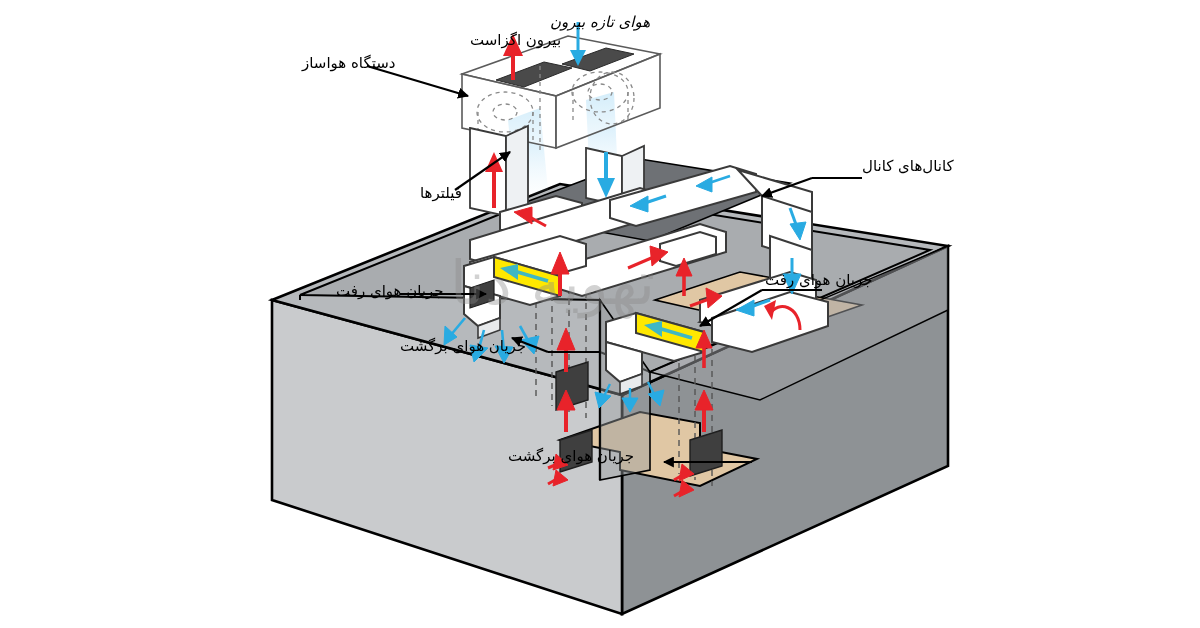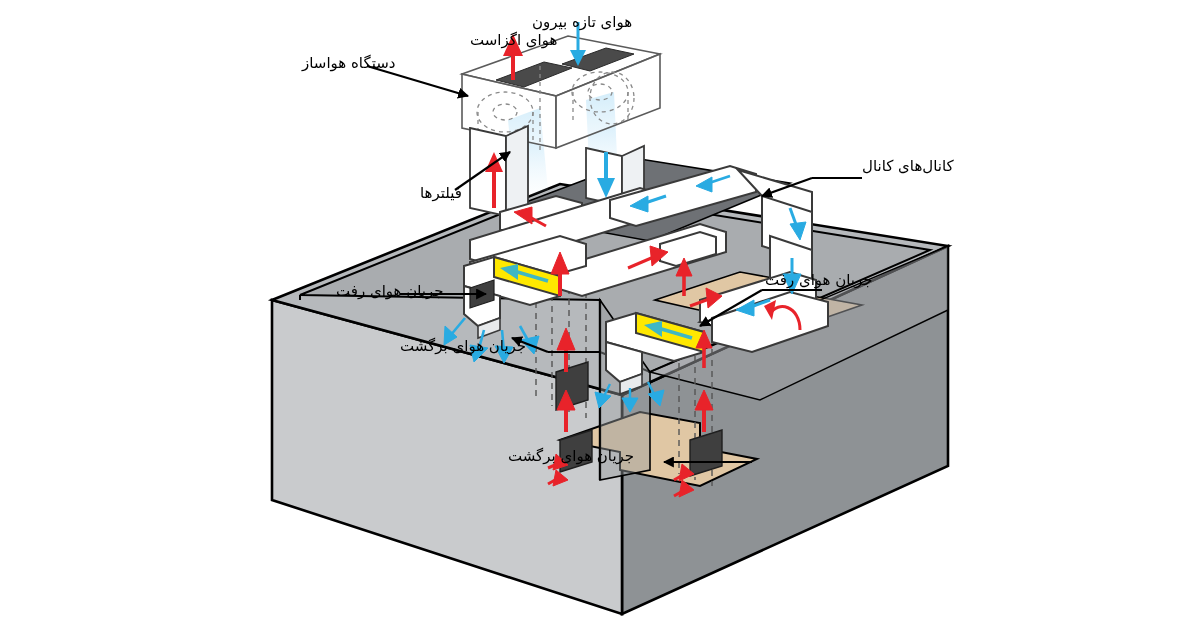--- a/index.html
+++ b/index.html
@@ -314,26 +314,27 @@
   <g stroke="#000" stroke-width="2.2">
     <line x1="448" y1="294" x2="400" y2="294"></line>
     <line x1="548" y1="352" x2="600" y2="352"></line>
     <line x1="762" y1="290" x2="822" y2="290"></line>
     <line x1="706" y1="462" x2="752" y2="462"></line>
     <line x1="812" y1="178" x2="862" y2="178"></line>
   </g>
 
 </svg>
 
+<div class="wm-fa" style="left:450px;top:248px;">تهویه دنا</div>
 
 <div class="lbl" style="left:302px;top:55px;">دستگاه هواساز</div>
 
-<div class="lbl" style="left:470px;top:32px;">هوای اگزاست</div>
-
-<div class="lbl" style="left:532px;top:14px;">هوای تازه بیرون</div>
+<div class="lbl" style="left:470px;top:32px;">بیرون اگزاست</div>
+
+<div class="lbl" style="left:550px;top:14px;font-style:italic;">هوای تازه بیرون</div>
 
 <div class="lbl" style="left:420px;top:185px;">فیلترها</div>
 
 <div class="lbl" style="left:862px;top:158px;">کانال‌های کانال</div>
 
 <div class="lbl" style="left:336px;top:283px;">جریان هوای رفت</div>
 
 <div class="lbl" style="left:400px;top:338px;">جریان هوای برگشت</div>
 
 <div class="lbl" style="left:765px;top:272px;">جریان هوای رفت</div>

